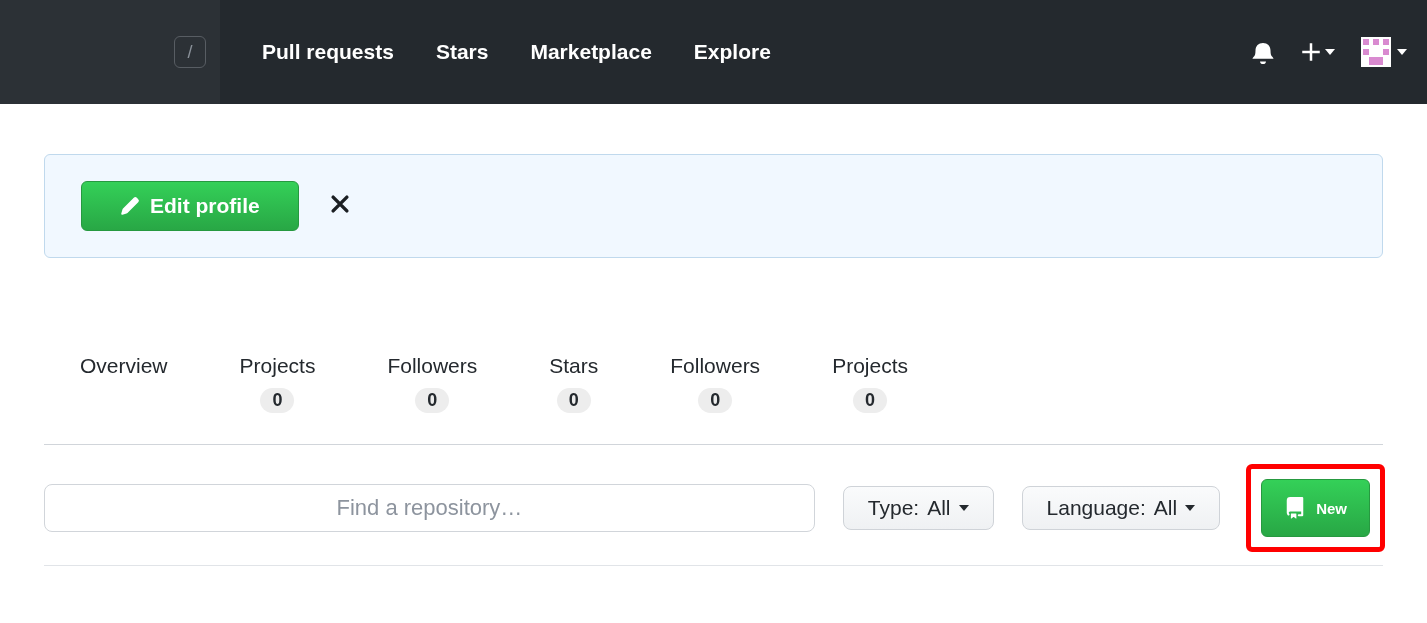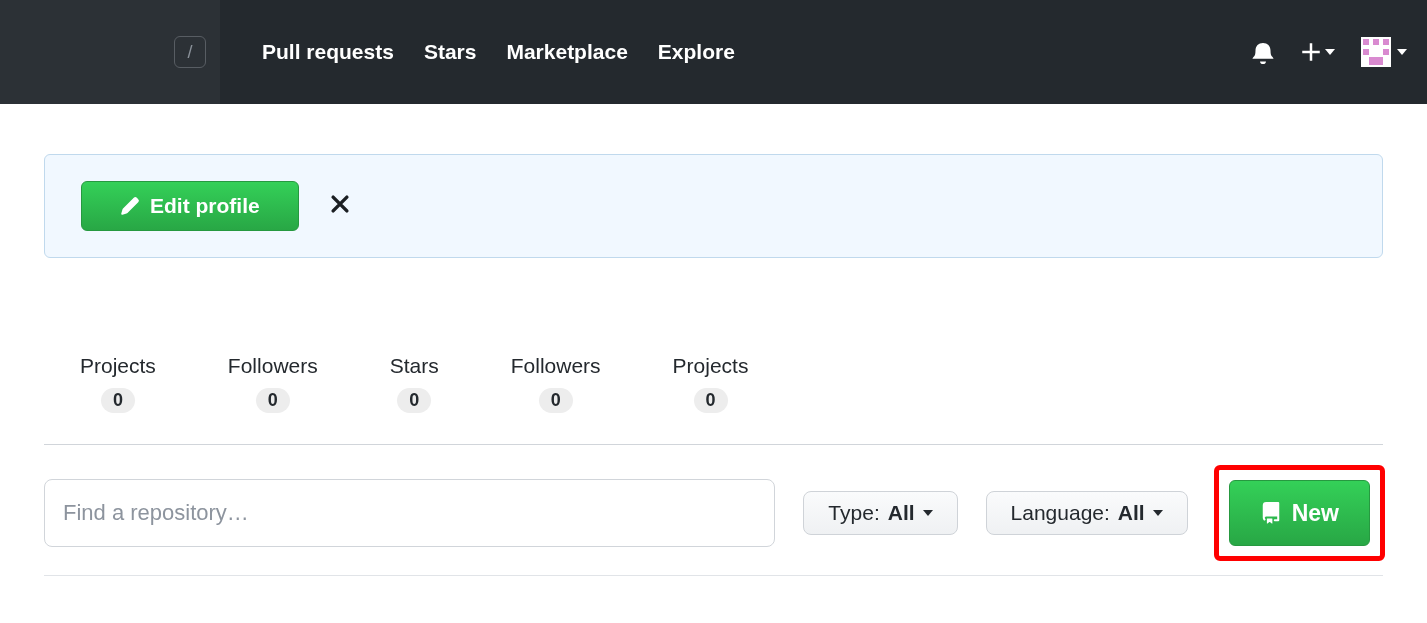--- a/index.html
+++ b/index.html
@@ -42,21 +42,21 @@
     border: 1.5px solid #585d63;
     border-radius: 6px;
     display: flex;
     align-items: center;
     justify-content: center;
     color: #8a9199;
     font-size: 18px;
   }
   .nav {
     display: flex;
-    gap: 30px;
+    gap: 42px;
     margin-left: 12px;
   }
   .nav a {
     color: #fff;
     font-weight: 600;
     font-size: 21px;
     text-decoration: none;
     cursor: pointer;
   }
   .header-right {
@@ -174,48 +174,49 @@
   .filter-row {
     display: flex;
     align-items: center;
     gap: 28px;
     margin-top: 34px;
     padding-bottom: 28px;
     border-bottom: 1px solid #e1e4e8;
   }
   .repo-search {
     flex: 1;
-    height: 68px;
+    height: 48px;
     border: 1px solid #d1d5da;
     border-radius: 8px;
     font-size: 22px;
     padding: 0 18px;
     color: #586069;
     outline: none;
+    text-align: center;
   }
   .repo-search::placeholder { color: #8d949e; }
   .select-btn {
     height: 44px;
     border: 1px solid #cfd3d8;
     background: linear-gradient(#fafbfc, #eff1f3);
     border-radius: 8px;
     padding: 0 24px;
     font-size: 21px;
     display: flex;
     align-items: center;
     gap: 8px;
     cursor: pointer;
     color: #24292e;
   }
-  .select-btn strong { font-weight:700; }
+  .select-btn strong { font-weight:400; }
   .select-btn .caret { border-top-color: #24292e; }
   .new-btn {
-    height: 66px;
-    padding: 0 30px;
-    font-size: 23px;
+    height: 58px;
+    padding: 0 22px;
+    font-size: 15px;
   }
   .new-wrap {
     border: 5px solid #ff0000;
     border-radius: 6px;
     padding: 10px;
     margin: -15px -2px;
   }
 </style>
 </head>
 <body>
@@ -271,20 +272,24 @@
       <span>Edit profile</span>
     </button>
     <span class="flash-close">
       <svg width="22" height="22" viewBox="0 0 16 16" fill="currentColor">
           <path d="M3 3l10 10M13 3L3 13" stroke="currentColor" stroke-width="2.5" stroke-linecap="round"></path>
         </svg>
     </span>
   </div>
 
   <div class="tabnav">
+    <div class="tab no-count">
+      <span class="label">Overview</span>
+      <span class="counter">0</span>
+    </div>
     <div class="tab">
       <span class="label">Projects</span>
       <span class="counter">0</span>
     </div>
     <div class="tab">
       <span class="label">Followers</span>
       <span class="counter">0</span>
     </div>
     <div class="tab">
       <span class="label">Stars</span>

